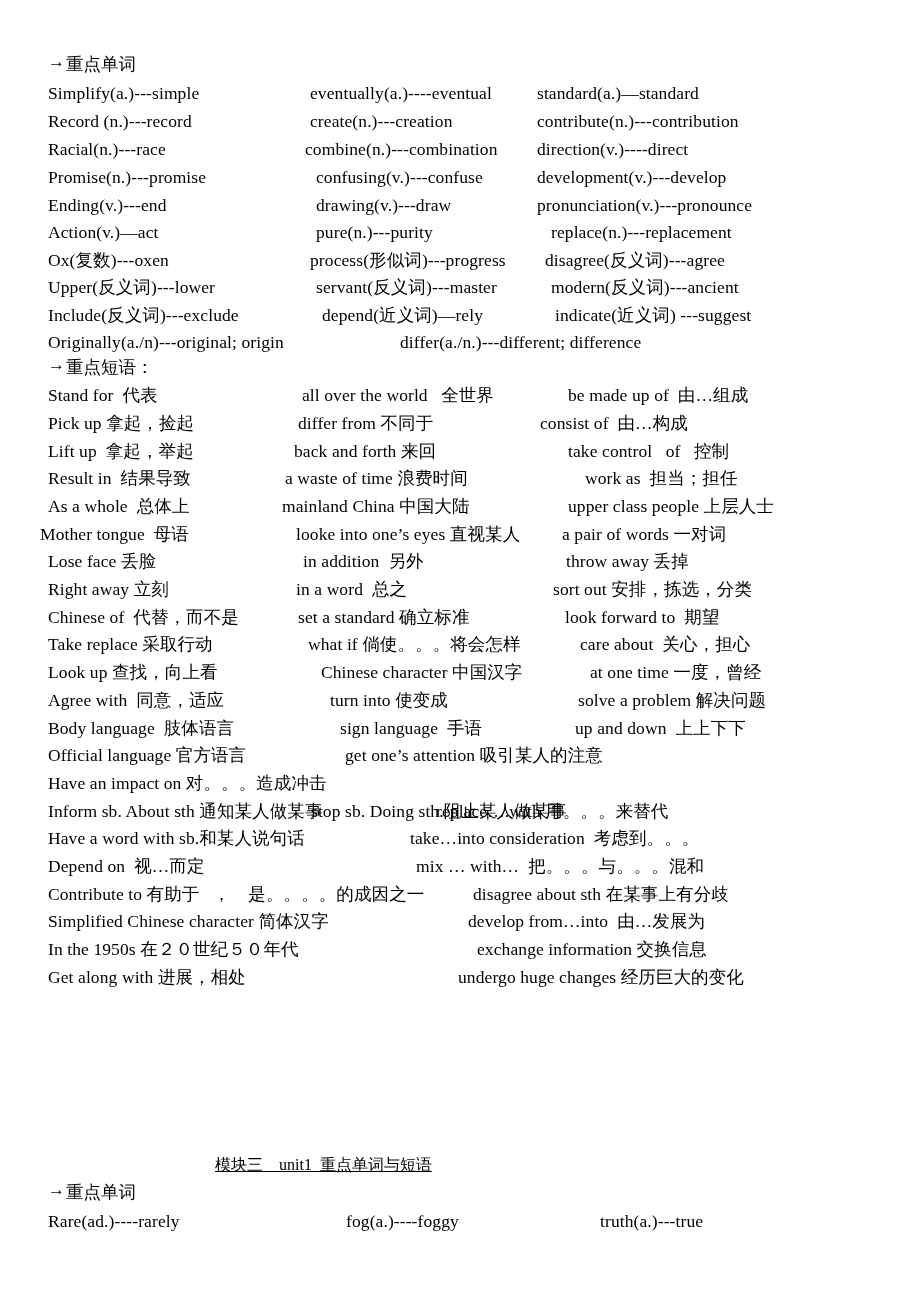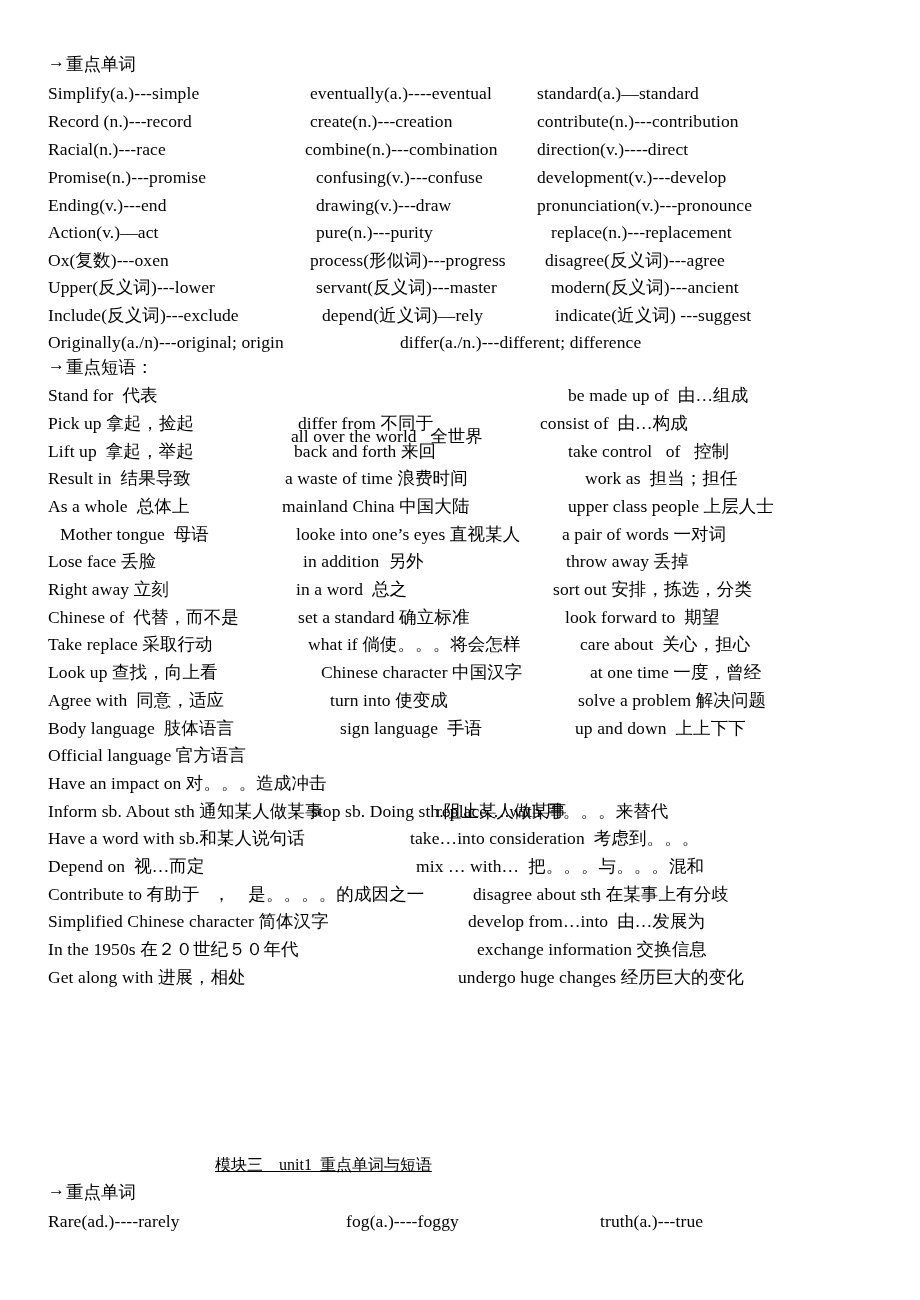--- a/index.html
+++ b/index.html
@@ -100,51 +100,52 @@
   <div class="run c3" style="left:551px; top:277px;">modern(反义词)---ancient</div>
   <div class="run c3" style="left:555px; top:305px;">indicate(近义词) ---suggest</div>
 
   <div class="section-head" style="left:48px; top:357px;"><span class="arrow-icon">→</span><span>重点短语：</span></div>
 
   <div class="run c1" style="left:48px; top:385px;">Stand for  代表</div>
   <div class="run c1" style="left:48px; top:413px;">Pick up 拿起，捡起</div>
   <div class="run c1" style="left:48px; top:441px;">Lift up  拿起，举起</div>
   <div class="run c1" style="left:48px; top:468px;">Result in  结果导致</div>
   <div class="run c1" style="left:48px; top:496px;">As a whole  总体上</div>
-  <div class="run c1" style="left:60px; top:524px;">Mother tongue  母语</div>
+  <div class="run c1" style="left:40px; top:524px;">Mother tongue  母语</div>
   <div class="run c1" style="left:48px; top:551px;">Lose face 丢脸</div>
   <div class="run c1" style="left:48px; top:579px;">Right away 立刻</div>
   <div class="run c1" style="left:48px; top:607px;">Chinese of  代替，而不是</div>
   <div class="run c1" style="left:48px; top:634px;">Take replace 采取行动</div>
   <div class="run c1" style="left:48px; top:662px;">Look up 查找，向上看</div>
   <div class="run c1" style="left:48px; top:690px;text-align:right;">Agree with  同意，适应</div>
   <div class="run c1" style="left:48px; top:718px;">Body language  肢体语言</div>
   <div class="run c1" style="left:48px; top:745px;">Official language 官方语言</div>
   <div class="run c1" style="left:48px; top:773px;">Have an impact on 对。。。造成冲击</div>
   <div class="run c1" style="left:48px; top:801px;">Inform sb. About sth 通知某人做某事</div>
   <div class="run c1" style="left:48px; top:828px;">Have a word with sb.和某人说句话</div>
   <div class="run c1" style="left:48px; top:856px;text-align:center;">Depend on  视…而定</div>
   <div class="run c1" style="left:48px; top:884px;">Contribute to 有助于   ，    是。。。。的成因之一</div>
   <div class="run c1" style="left:48px; top:911px;">Simplified Chinese character 简体汉字</div>
   <div class="run c1" style="left:48px; top:939px;">In the 1950s 在２０世纪５０年代</div>
   <div class="run c1" style="left:48px; top:967px;">Get along with 进展，相处</div>
 
-  <div class="run c2" style="left:291px; top:385px;margin-top:41px;">all over the world   全世界</div>
+  <div class="run c2" style="left:302px; top:385px;">all over the world   全世界</div>
   <div class="run c2" style="left:298px; top:413px;">differ from 不同于</div>
   <div class="run c2" style="left:294px; top:441px;">back and forth 来回</div>
   <div class="run c2" style="left:285px; top:468px;">a waste of time 浪费时间</div>
   <div class="run c2" style="left:282px; top:496px;">mainland China 中国大陆</div>
   <div class="run c2" style="left:296px; top:524px;">looke into one’s eyes 直视某人</div>
   <div class="run c2" style="left:303px; top:551px;">in addition  另外</div>
   <div class="run c2" style="left:296px; top:579px;">in a word  总之</div>
   <div class="run c2" style="left:298px; top:607px;">set a standard 确立标准</div>
   <div class="run c2" style="left:308px; top:634px;">what if 倘使。。。将会怎样</div>
   <div class="run c2" style="left:321px; top:662px;">Chinese character 中国汉字</div>
   <div class="run c2" style="left:330px; top:690px;">turn into 使变成</div>
   <div class="run c2" style="left:340px; top:718px;">sign language  手语</div>
+  <div class="run c2" style="left:345px; top:745px;">get one’s attention 吸引某人的注意</div>
   <div class="run c2" style="left:311px; top:773px;margin-top:28px;">stop sb. Doing sth.阻止某人做某事</div>
   <div class="run c2" style="left:436px; top:801px;">replace….with 用。。。来替代</div>
   <div class="run c2" style="left:410px; top:828px;">take…into consideration  考虑到。。。</div>
   <div class="run c2" style="left:416px; top:856px;">mix … with…  把。。。与。。。混和</div>
   <div class="run c2" style="left:473px; top:884px;">disagree about sth 在某事上有分歧</div>
   <div class="run c2" style="left:468px; top:911px;">develop from…into  由…发展为</div>
   <div class="run c2" style="left:477px; top:939px;">exchange information 交换信息</div>
   <div class="run c2" style="left:458px; top:967px;">undergo huge changes 经历巨大的变化</div>
 
   <div class="run c3" style="left:568px; top:385px;">be made up of  由…组成</div>

